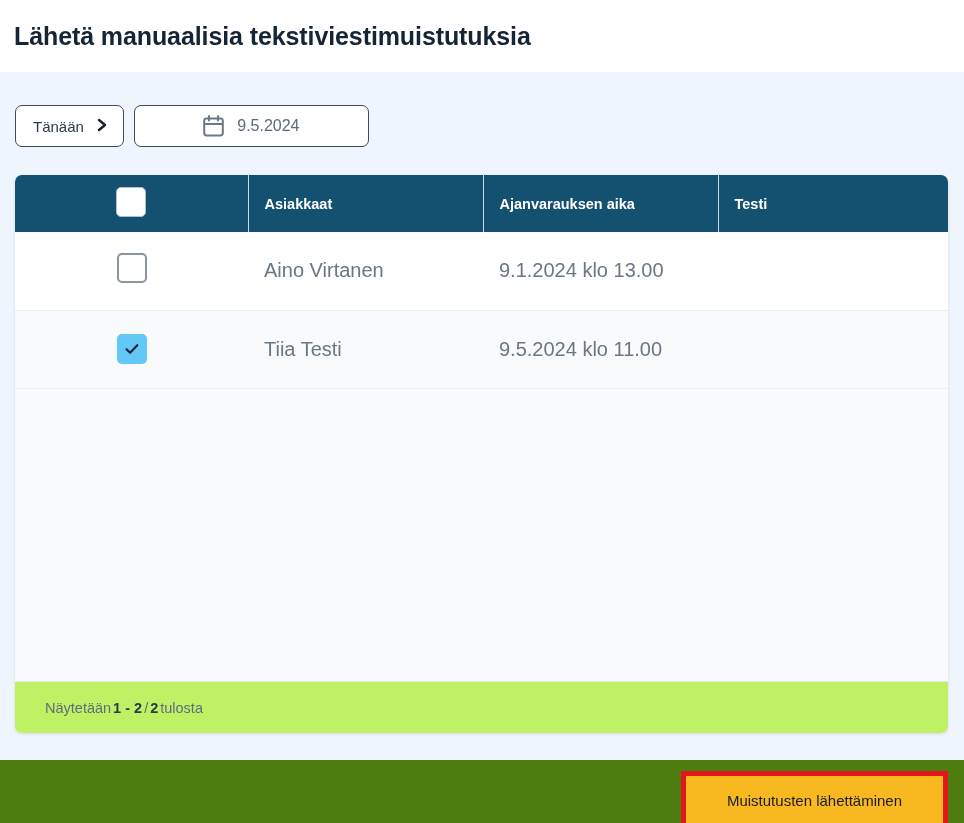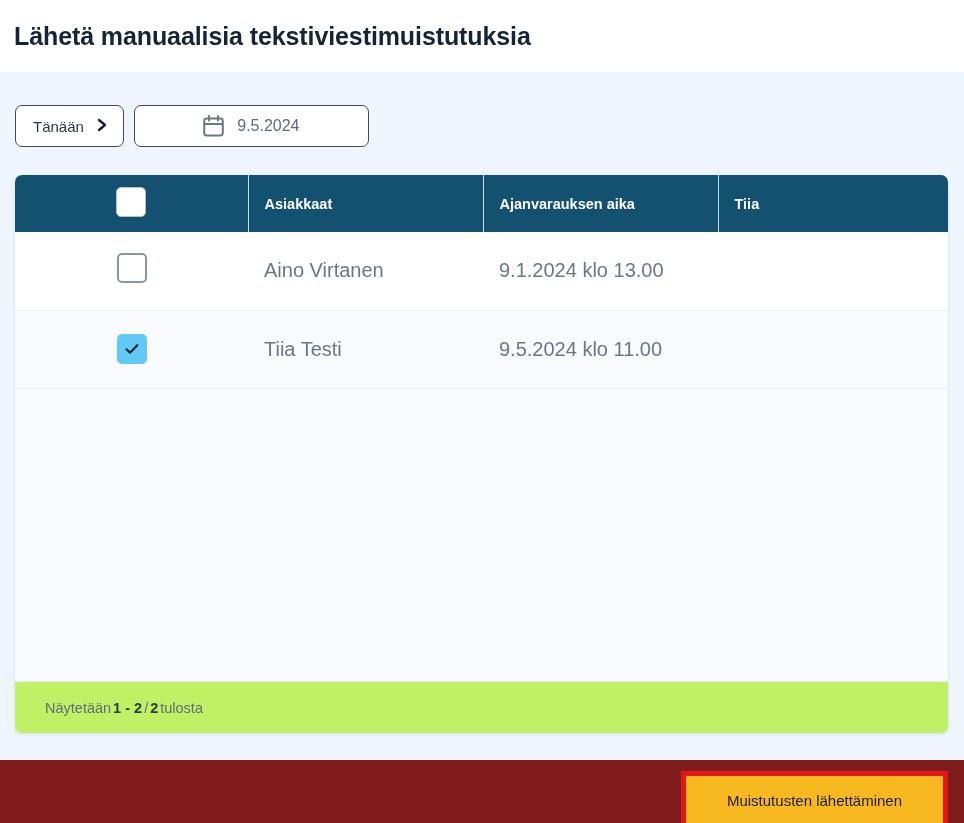--- a/index.html
+++ b/index.html
@@ -153,21 +153,21 @@
   .cbox.checked    { background: #62c8f5; border: 2px solid #62c8f5; }
   .cbox svg { display: block; }
 
   
   .action-bar {
     position: absolute;
     left: 0;
     right: 0;
     bottom: 0;
     height: 63px;
-    background: #7f1d1d;
+    background: #4d7c0f;
   }
   .highlight-box {
     position: absolute;
     left: 681px;
     top: 11px;
     width: 267px;
     height: 58px;
     background: #e4151b;
     box-sizing: border-box;
     padding: 5px;
@@ -230,21 +230,21 @@
         <col style="width:235px">
         <col style="width:230px">
       </colgroup>
       <thead>
         <tr>
           <th class="th-check">
             <span class="cbox header-box"></span>
           </th>
           <th>Asiakkaat</th>
           <th>Ajanvarauksen aika</th>
-          <th>Tiia</th>
+          <th>Testi</th>
         </tr>
       </thead>
       <tbody>
         <tr class="row-white">
           <td class="td-check">
             <span class="cbox unchecked"></span>
           </td>
           <td>Aino Virtanen</td>
           <td>9.1.2024 klo 13.00</td>
           <td></td>

